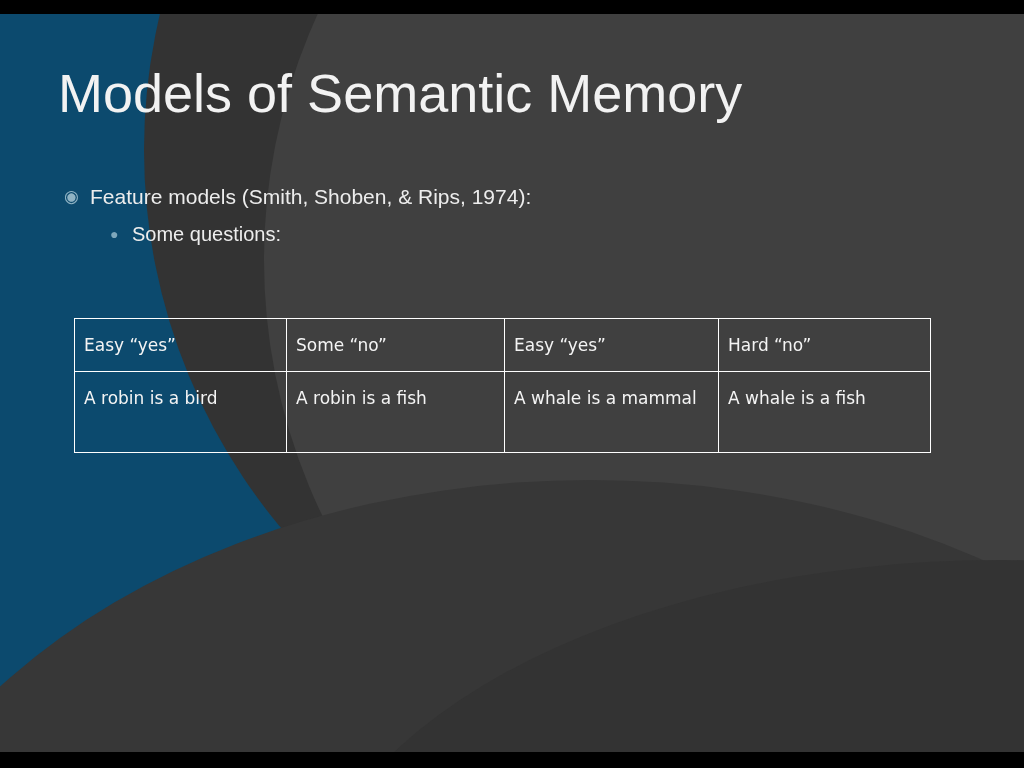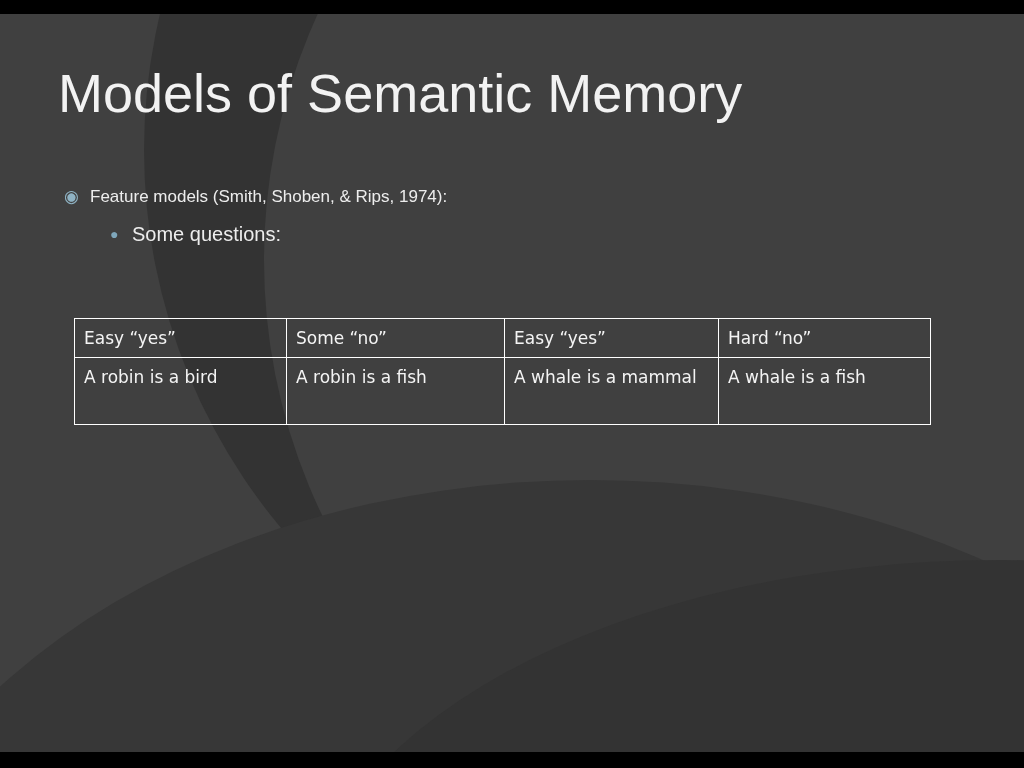--- a/index.html
+++ b/index.html
@@ -10,21 +10,21 @@
   body {
     width: 1024px;
     height: 768px;
     overflow: hidden;
     font-family: "Liberation Sans", sans-serif;
   }
   .slide {
     position: relative;
     width: 1024px;
     height: 768px;
-    background: #404040;
+    background: #0c4a6e;
     overflow: hidden;
   }
   
   .bar-top {
     position: absolute;
     left: 0; top: 0;
     width: 1024px;
     height: 14px;
     background: #000;
     z-index: 10;
@@ -101,21 +101,21 @@
   }
   .bullet-l1 .marker {
     width: 26px;
     color: #8fb3c4;
     font-size: 17px;
     line-height: 28px;
     flex: 0 0 26px;
   }
   .bullet-l1 .text {
     color: #ededed;
-    font-size: 17px;
+    font-size: 21px;
     line-height: 28px;
     white-space: nowrap;
     text-align: center;
   }
   .bullet-l2 {
     position: absolute;
     left: 110px;
     top: 221px;
     display: flex;
     align-items: flex-start;
@@ -139,21 +139,21 @@
     top: 318px;
     width: 856px;
     border-collapse: collapse;
     table-layout: fixed;
   }
   table.qtable td {
     border: 1px solid #ffffff;
     color: #f4f4f4;
     font-size: 17px;
     line-height: 26px;
-    padding: 6px 9px;
+    padding: 13px 9px;
     vertical-align: top;
     font-family: "DejaVu Sans", sans-serif;
   }
   table.qtable tr.head td {
     height: 26px;
   }
   table.qtable tr.body td {
     height: 54px;
   }
   table.qtable col.c1 { width: 212px; }

